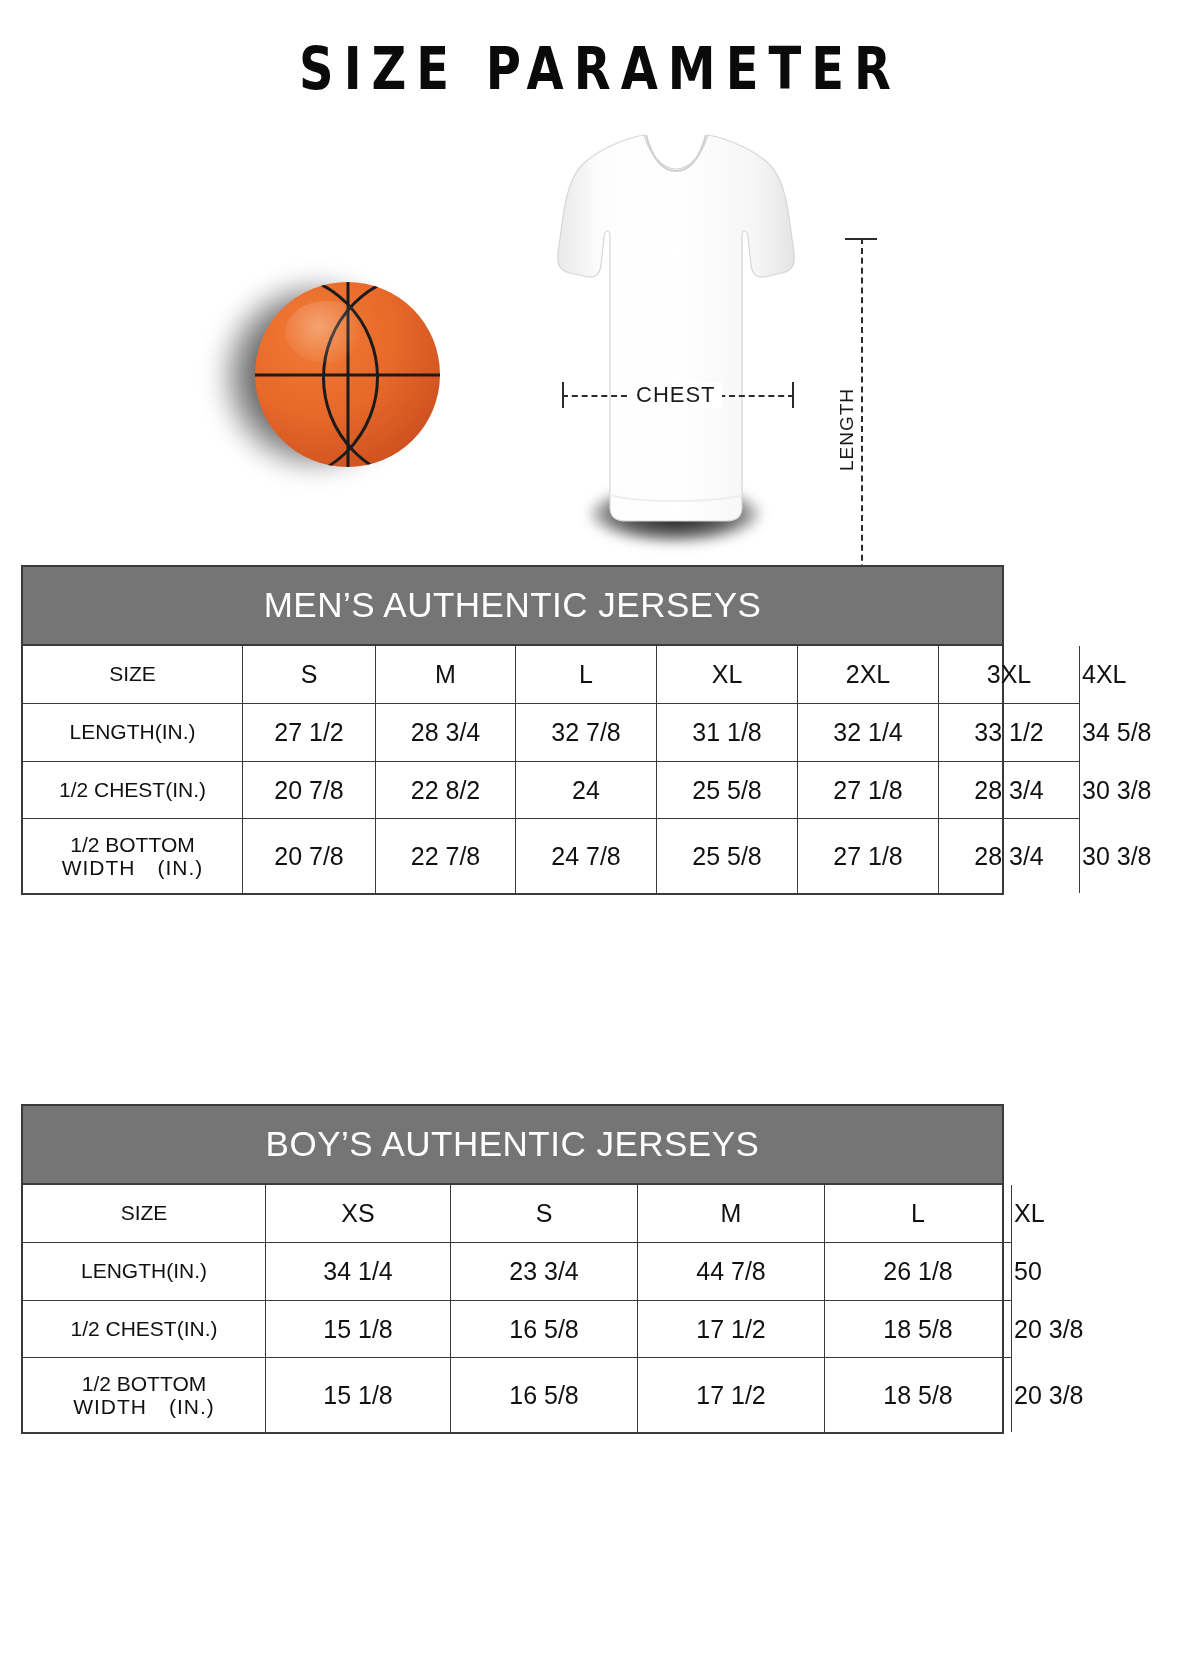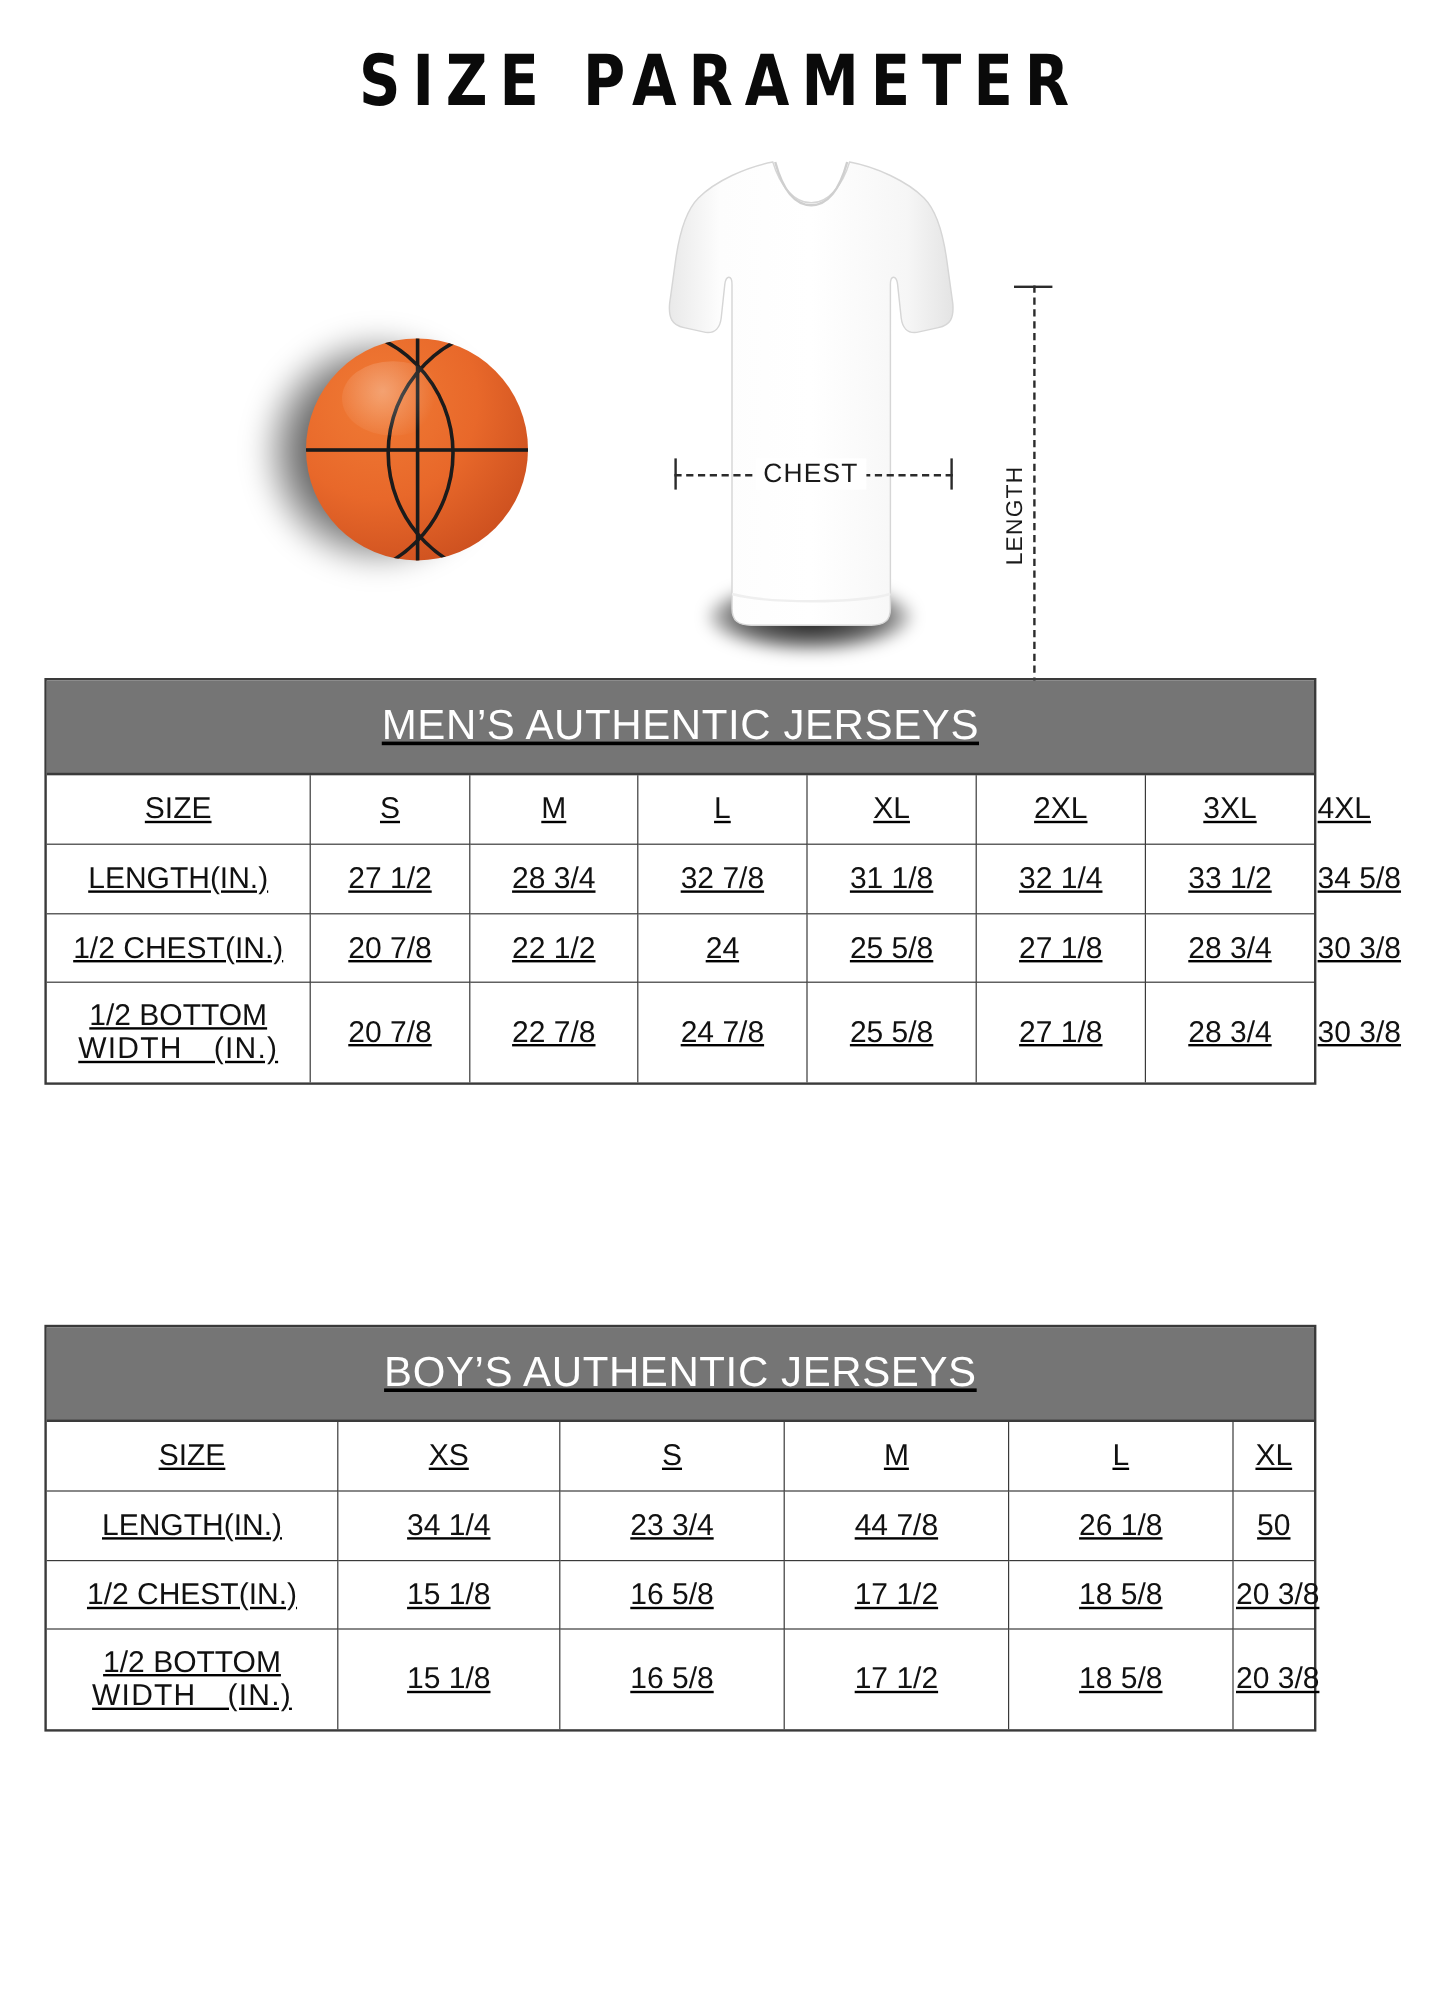--- a/index.html
+++ b/index.html
@@ -203,25 +203,24 @@
     color: #1a1a1a;
     writing-mode: vertical-rl;
     transform: rotate(180deg);
     background: #ffffff;
     padding: 6px 0;
   }
 
   
   .table-block {
     position: absolute;
-    left: 37px;
-    width: 1060px;
+    left: 21px;
+    width: 983px;
     border: 2px solid #3a3a3a;
     box-sizing: border-box;
-    text-decoration: underline;
   }
   #mens-table-block { top: 565px; }
   #boys-table-block { top: 1104px; }
 
   .tbl-header {
     background: #757575;
     color: #ffffff;
     text-align: center;
     font-size: 35px;
     letter-spacing: 0.5px;
@@ -237,21 +236,21 @@
   table td {
     border: 1.5px solid #3a3a3a;
     text-align: center;
     font-size: 25px;
     color: #111111;
     padding: 14px 2px;
     line-height: 1.15;
     white-space: nowrap;
   }
   table tr td:first-child {
-    font-size: 25px;
+    font-size: 21px;
   }
   table tr:first-child td {
     border-top: none;
   }
   table tr td:first-child { border-left: none; }
   table tr td:last-child { border-right: none; text-align: center; }
   table tr:last-child td { border-bottom: none; }
 
   .two-line {
     font-size: 24px;
@@ -337,21 +336,21 @@
         <td>28 3/4</td>
         <td>32 7/8</td>
         <td>31 1/8</td>
         <td>32 1/4</td>
         <td>33 1/2</td>
         <td>34 5/8</td>
       </tr>
       <tr>
         <td>1/2 CHEST(IN.)</td>
         <td>20 7/8</td>
-        <td>22 1/2</td>
+        <td>22 8/2</td>
         <td>24</td>
         <td>25 5/8</td>
         <td>27 1/8</td>
         <td>28 3/4</td>
         <td>30 3/8</td>
       </tr>
       <tr>
         <td class="two-line">
           <div>1/2 BOTTOM</div>
           <div class="l2">WIDTH (IN.)</div>

